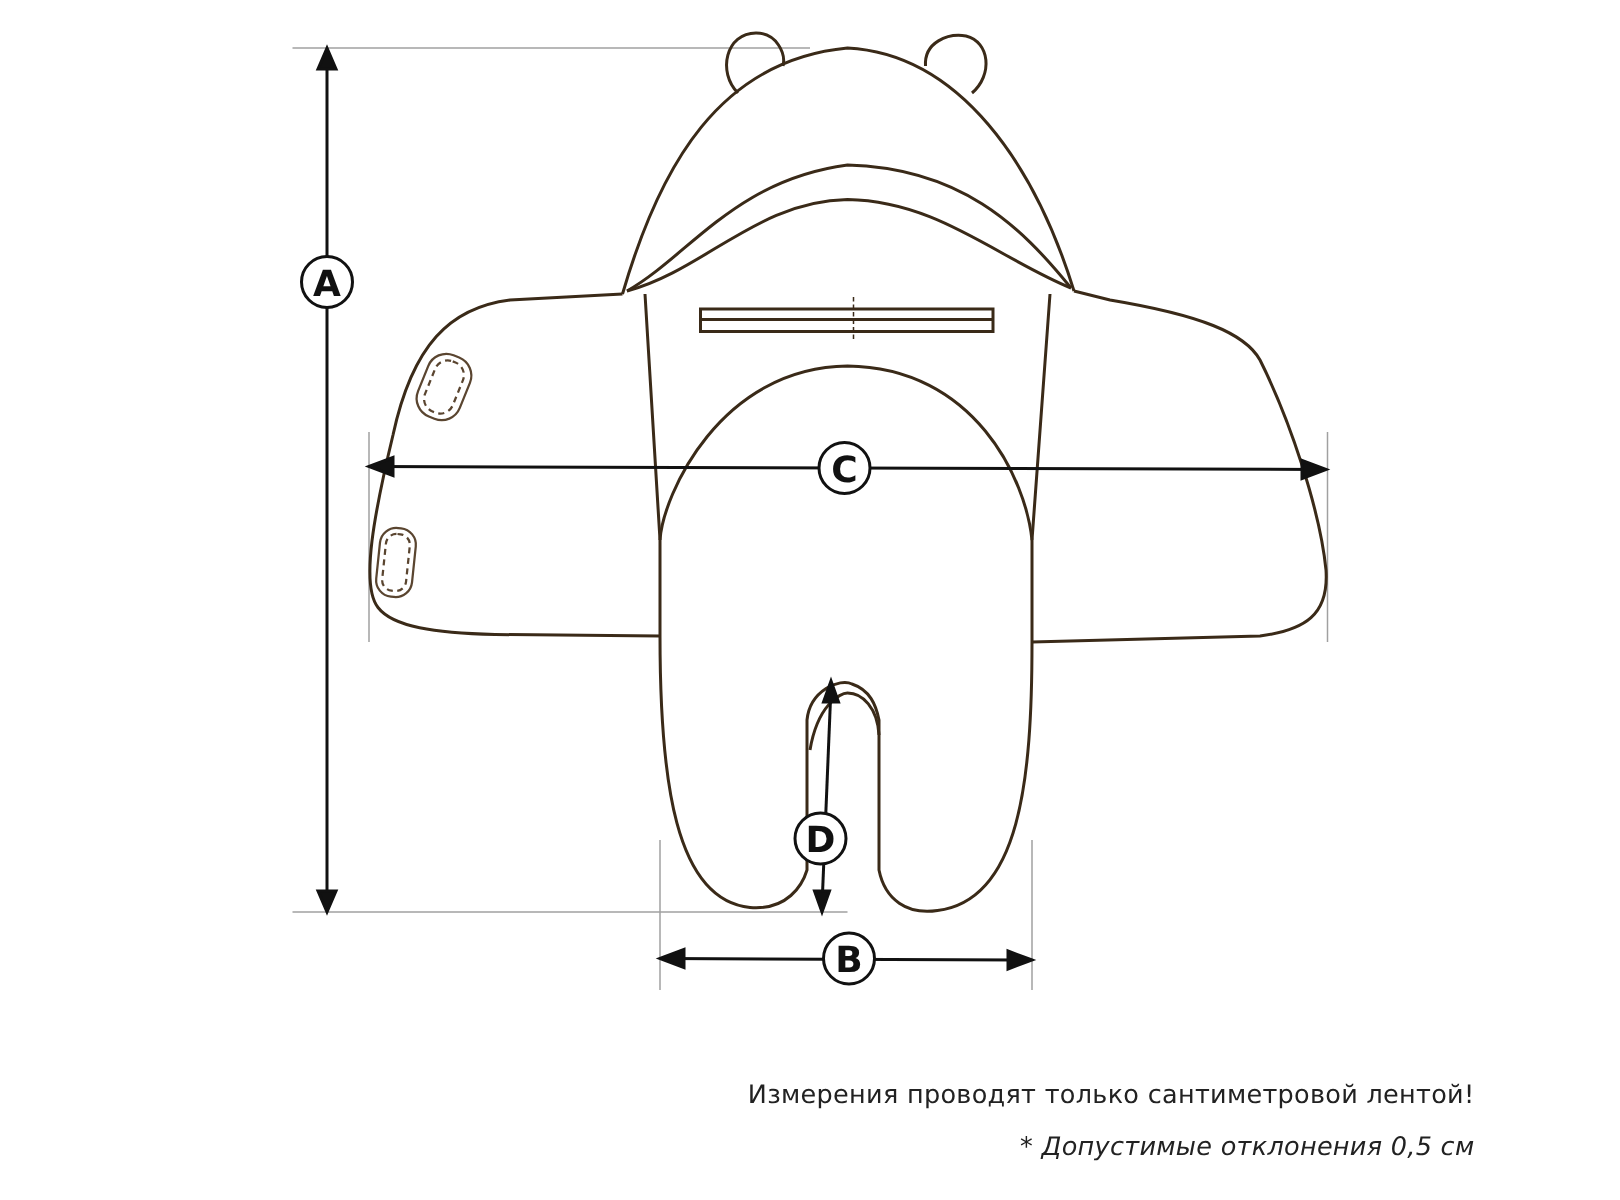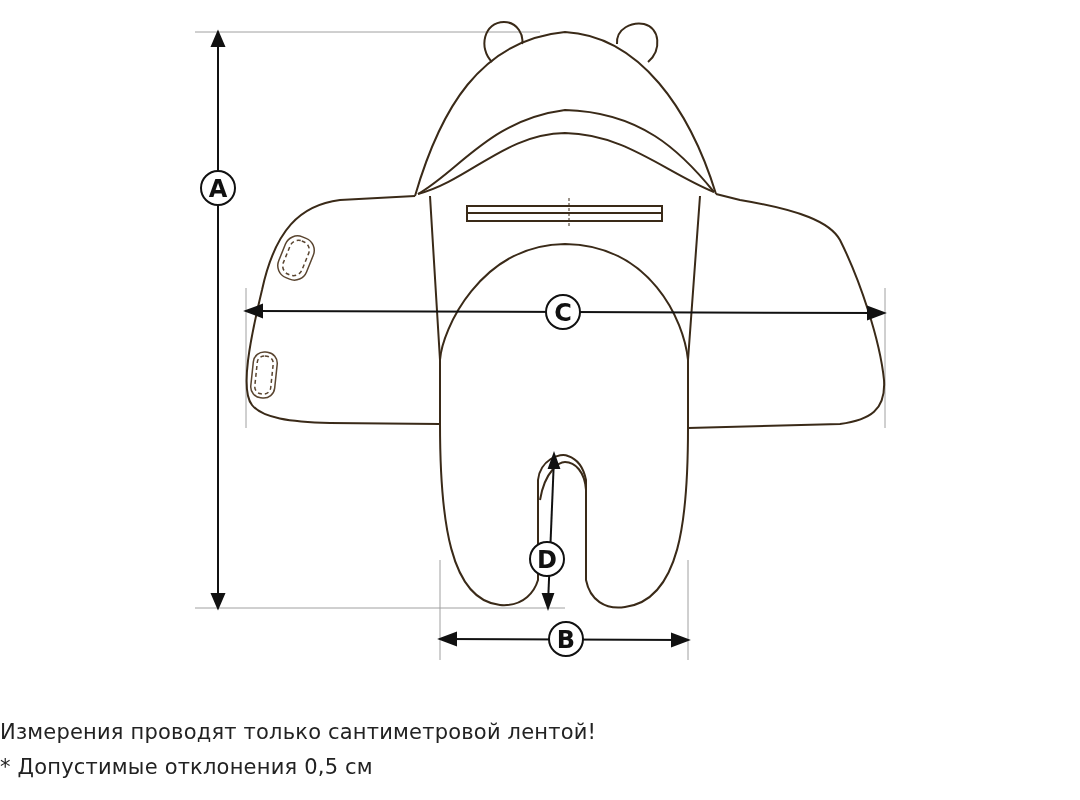--- a/index.html
+++ b/index.html
@@ -1,20 +1,20 @@
 <!DOCTYPE html>
 <html><head>
 <meta charset="utf-8">
 <style>
   html, body { margin:0; padding:0; background:#ffffff; }
   body { width:1080px; height:800px; position:relative; overflow:hidden; font-family:"DejaVu Sans", sans-serif; }
   #diagram { position:absolute; left:0; top:0; width:1080px; height:800px; }
-  .note { position:absolute; left:0; width:983px; text-align:left; color:#222; font-size:21px; letter-spacing:0.2px; }
+  .note { position:absolute; left:0; width:983px; text-align:right; color:#222; font-size:17px; letter-spacing:0.2px; }
   #note1 { top:720px; }
-  #note2 { top:755px; }
+  #note2 { top:755px;font-style:italic; }
   .lbl { font-family:"DejaVu Sans", sans-serif; font-size:24px; font-weight:bold; fill:#111; }
 </style>
 </head>
 <body>
 
 <svg id="diagram" viewBox="0 0 1080 800" xmlns="http://www.w3.org/2000/svg">
 
   <g stroke="#a0a0a0" stroke-width="1" fill="none">
     <line x1="195" y1="32" x2="540" y2="32"></line>
     <line x1="195" y1="608" x2="565" y2="608"></line>

